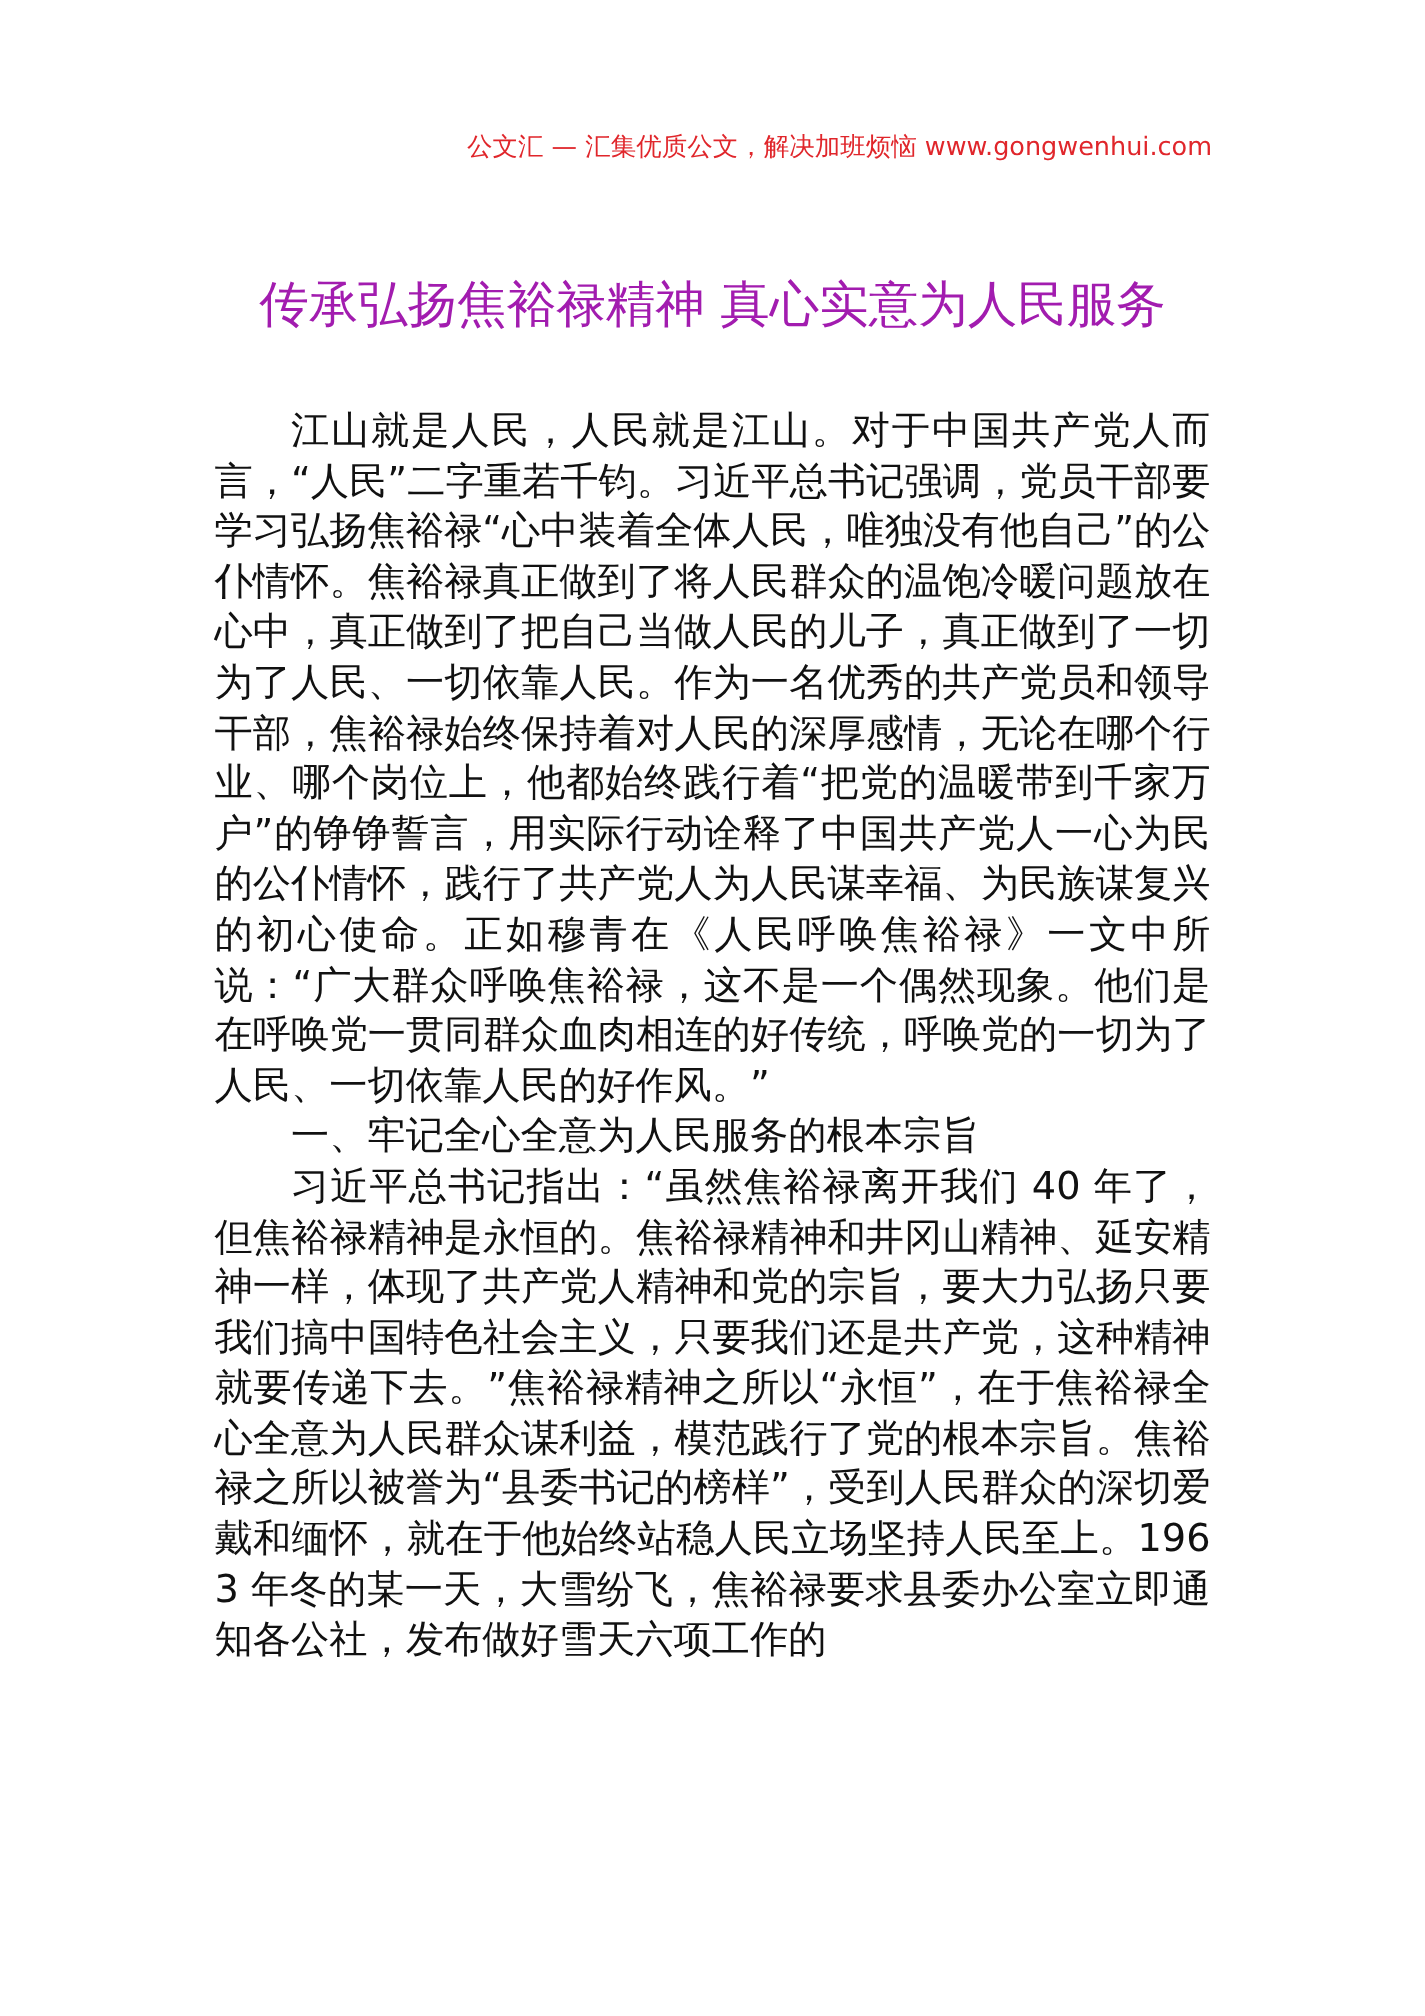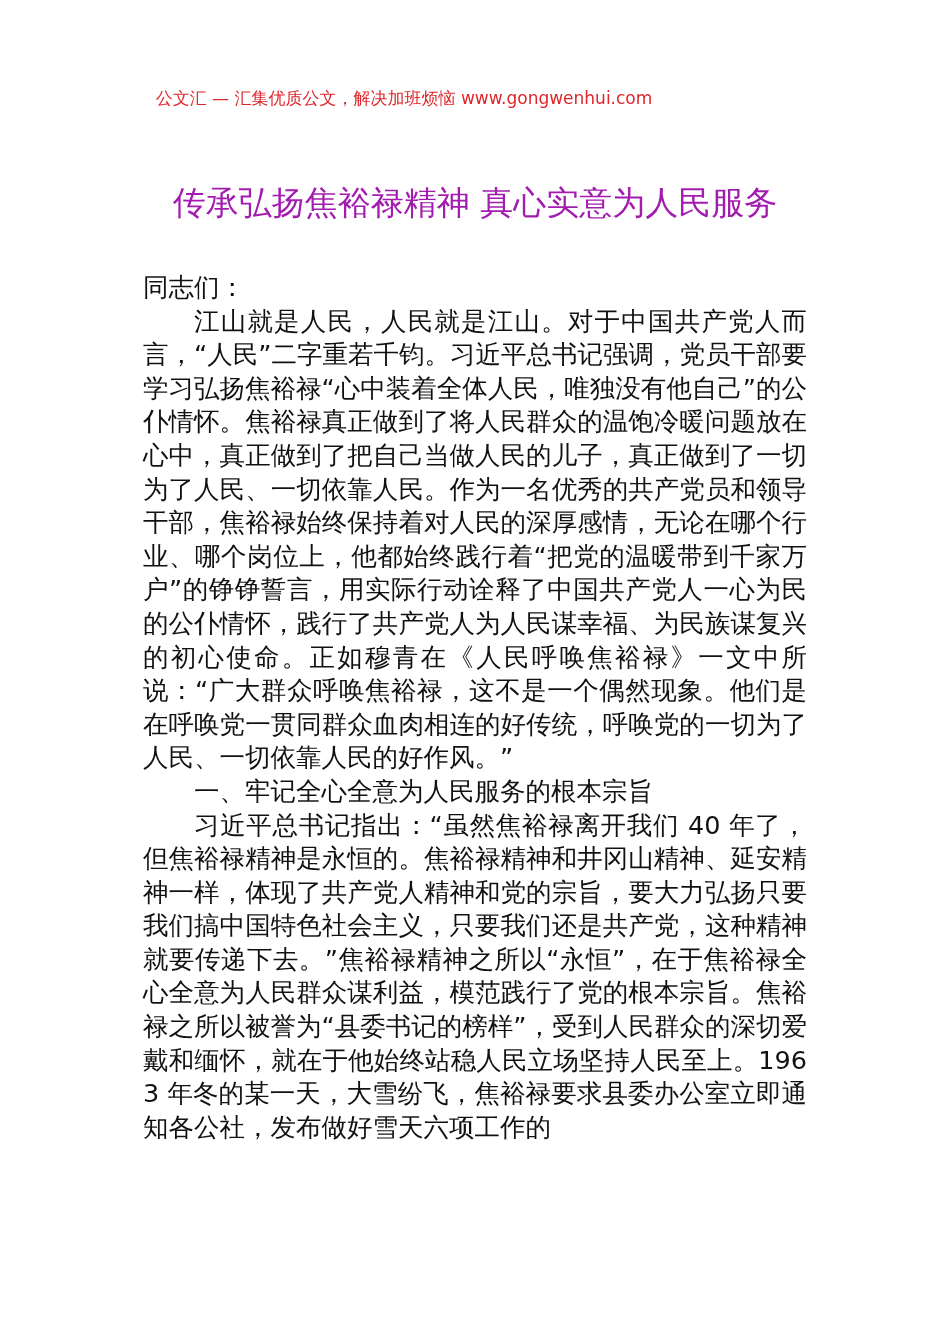--- a/index.html
+++ b/index.html
@@ -13,21 +13,21 @@
       position: relative;
       overflow: hidden;
       font-family: "DejaVu Sans", "Liberation Sans", sans-serif;
       color: #111111;
     }
     .header-banner {
       position: absolute;
       top: 86px;
       left: 0;
       width: 808px;
-      text-align: center;
+      text-align: right;
       font-size: 17px;
       line-height: 24px;
       color: #e0262b;
       letter-spacing: 0px;
     }
     .doc-title {
       position: absolute;
       top: 180px;
       left: 0;
       width: 950px;
@@ -58,17 +58,16 @@
     }
   </style>
 </head>
 <body>
 
 <div class="header-banner">公文汇 — 汇集优质公文，解决加班烦恼 www.gongwenhui.com</div>
 
 <div class="doc-title">传承弘扬焦裕禄精神 真心实意为人民服务</div>
 
 <div class="doc-body">
-  <p>同志们：</p>
   <p class="indent">江山就是人民，人民就是江山。对于中国共产党人而言，“人民”二字重若千钧。习近平总书记强调，党员干部要学习弘扬焦裕禄“心中装着全体人民，唯独没有他自己”的公仆情怀。焦裕禄真正做到了将人民群众的温饱冷暖问题放在心中，真正做到了把自己当做人民的儿子，真正做到了一切为了人民、一切依靠人民。作为一名优秀的共产党员和领导干部，焦裕禄始终保持着对人民的深厚感情，无论在哪个行业、哪个岗位上，他都始终践行着“把党的温暖带到千家万户”的铮铮誓言，用实际行动诠释了中国共产党人一心为民的公仆情怀，践行了共产党人为人民谋幸福、为民族谋复兴的初心使命。正如穆青在《人民呼唤焦裕禄》一文中所说：“广大群众呼唤焦裕禄，这不是一个偶然现象。他们是在呼唤党一贯同群众血肉相连的好传统，呼唤党的一切为了人民、一切依靠人民的好作风。”</p>
   <p class="indent">一、牢记全心全意为人民服务的根本宗旨</p>
   <p class="indent">习近平总书记指出：“虽然焦裕禄离开我们 40 年了，但焦裕禄精神是永恒的。焦裕禄精神和井冈山精神、延安精神一样，体现了共产党人精神和党的宗旨，要大力弘扬只要我们搞中国特色社会主义，只要我们还是共产党，这种精神就要传递下去。”焦裕禄精神之所以“永恒”，在于焦裕禄全心全意为人民群众谋利益，模范践行了党的根本宗旨。焦裕禄之所以被誉为“县委书记的榜样”，受到人民群众的深切爱戴和缅怀，就在于他始终站稳人民立场坚持人民至上。1963 年冬的某一天，大雪纷飞，焦裕禄要求县委办公室立即通知各公社，发布做好雪天六项工作的</p>
 </div>
 
 </body></html>

